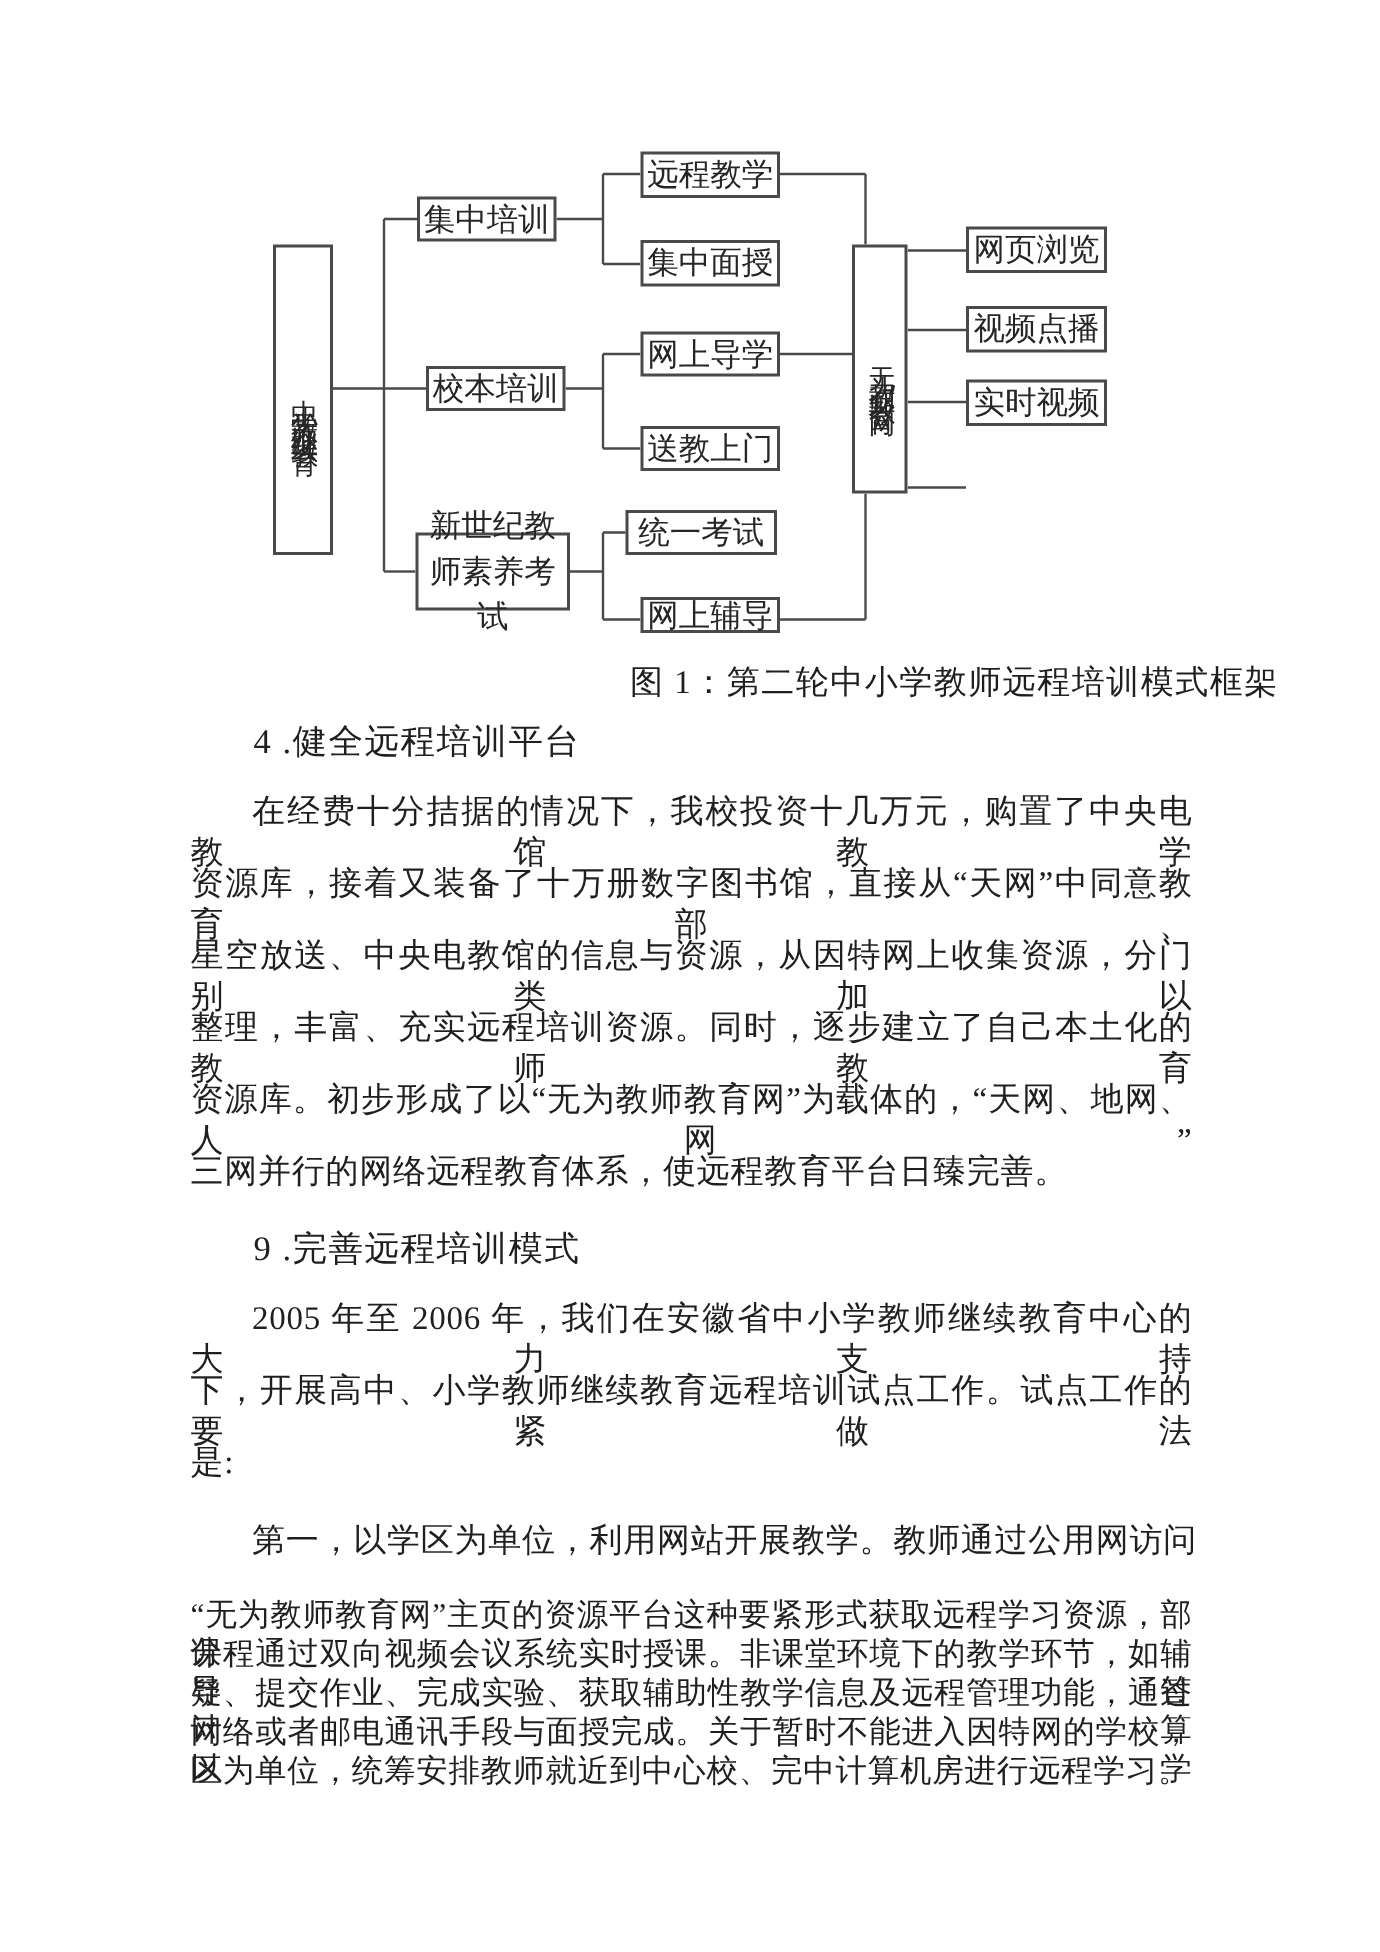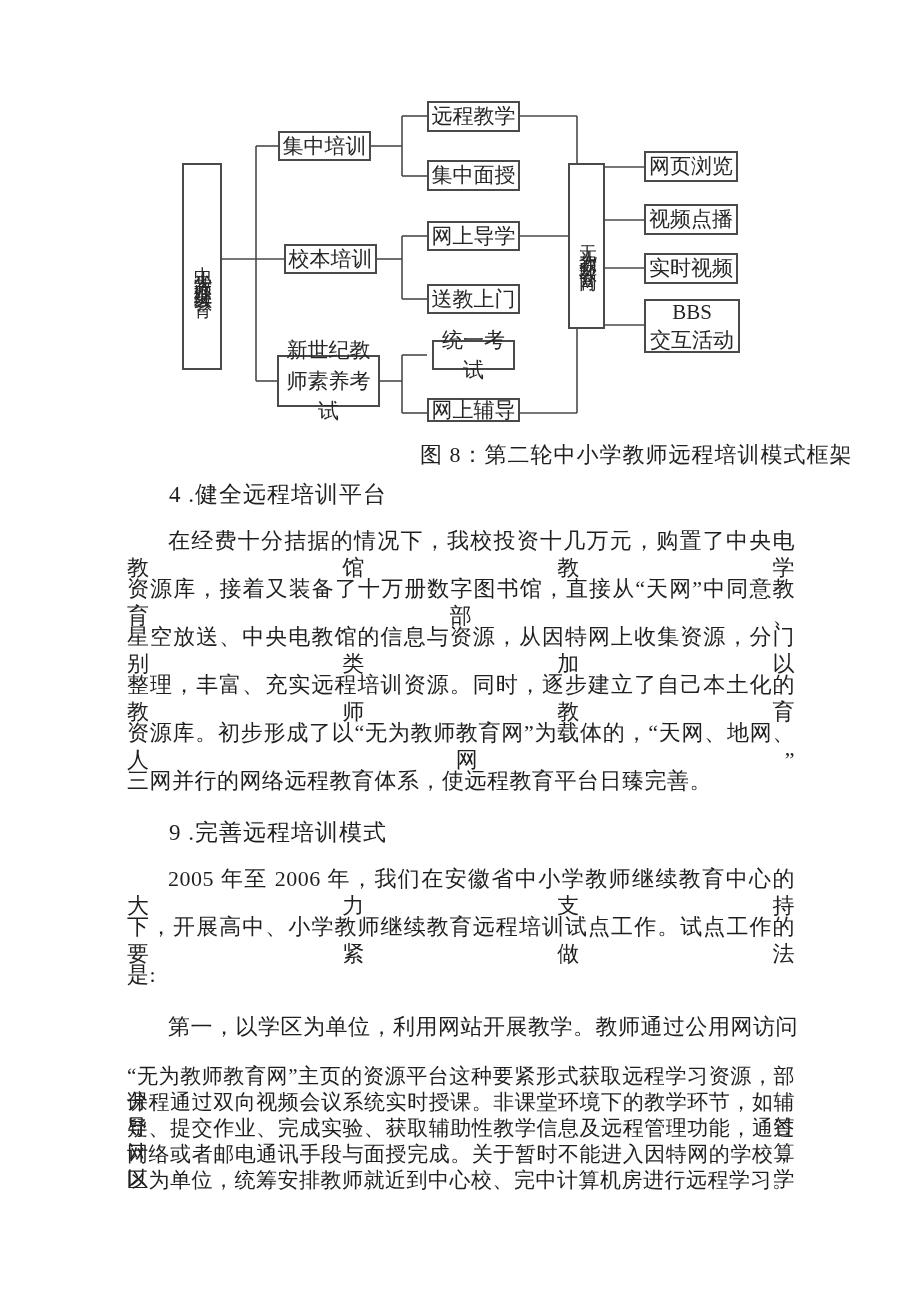--- a/index.html
+++ b/index.html
@@ -78,35 +78,31 @@
     <div class="dbox vbox root" style="left:182px;top:163px;width:40px;height:207px">中小学教师继续教育</div>
 
     <div class="dbox" style="left:278px;top:131px;width:93px;height:30px">集中培训</div>
     <div class="dbox" style="left:284px;top:244px;width:93px;height:30px">校本培训</div>
     <div class="dbox" style="left:277px;top:355px;width:103px;height:52px">新世纪教师素养考试</div>
 
     <div class="dbox" style="left:427px;top:101px;width:93px;height:31px">远程教学</div>
     <div class="dbox" style="left:427px;top:160px;width:93px;height:31px">集中面授</div>
     <div class="dbox" style="left:427px;top:221px;width:93px;height:30px">网上导学</div>
     <div class="dbox" style="left:427px;top:284px;width:93px;height:30px">送教上门</div>
-    <div class="dbox" style="left:432px;top:340px;width:83px;height:30px">统一考试</div>
+    <div class="dbox" style="left:417px;top:340px;width:101px;height:30px">统一考试</div>
     <div class="dbox" style="left:427px;top:398px;width:93px;height:24px">网上辅导</div>
 
     <div class="dbox vbox hub" style="left:568px;top:163px;width:37px;height:166px">无为教师教育网</div>
 
     <div class="dbox" style="left:644px;top:151px;width:94px;height:31px">网页浏览</div>
     <div class="dbox" style="left:644px;top:204px;width:94px;height:31px">视频点播</div>
     <div class="dbox" style="left:644px;top:253px;width:94px;height:31px">实时视频</div>
-    <div class="dbox twoline" style="left:644px;top:299px;width:96px;height:54px">
-      <div>BBS</div>
-      <div>交互活动</div>
-    </div>
   </div>
 
-  <div class="cap">图 8：第二轮中小学教师远程培训模式框架</div>
+  <div class="cap">图 1：第二轮中小学教师远程培训模式框架</div>
 
   <div class="hd" style="top:479px">4 .健全远程培训平台</div>
 
   <div class="bl fill ind" style="top:527px">在经费十分拮据的情况下，我校投资十几万元，购置了中央电教馆教学</div>
   <div class="bl fill" style="top:575px">资源库，接着又装备了十万册数字图书馆，直接从“天网”中同意教育部、</div>
   <div class="bl fill" style="top:623px">星空放送、中央电教馆的信息与资源，从因特网上收集资源，分门别类加以</div>
   <div class="bl fill" style="top:719px">资源库。初步形成了以“无为教师教育网”为载体的，“天网、地网、人网”</div>
   <div class="bl fill" style="top:671px">整理，丰富、充实远程培训资源。同时，逐步建立了自己本土化的教师教育</div>
   <div class="bl" style="top:767px">三网并行的网络远程教育体系，使远程教育平台日臻完善。</div>
 

